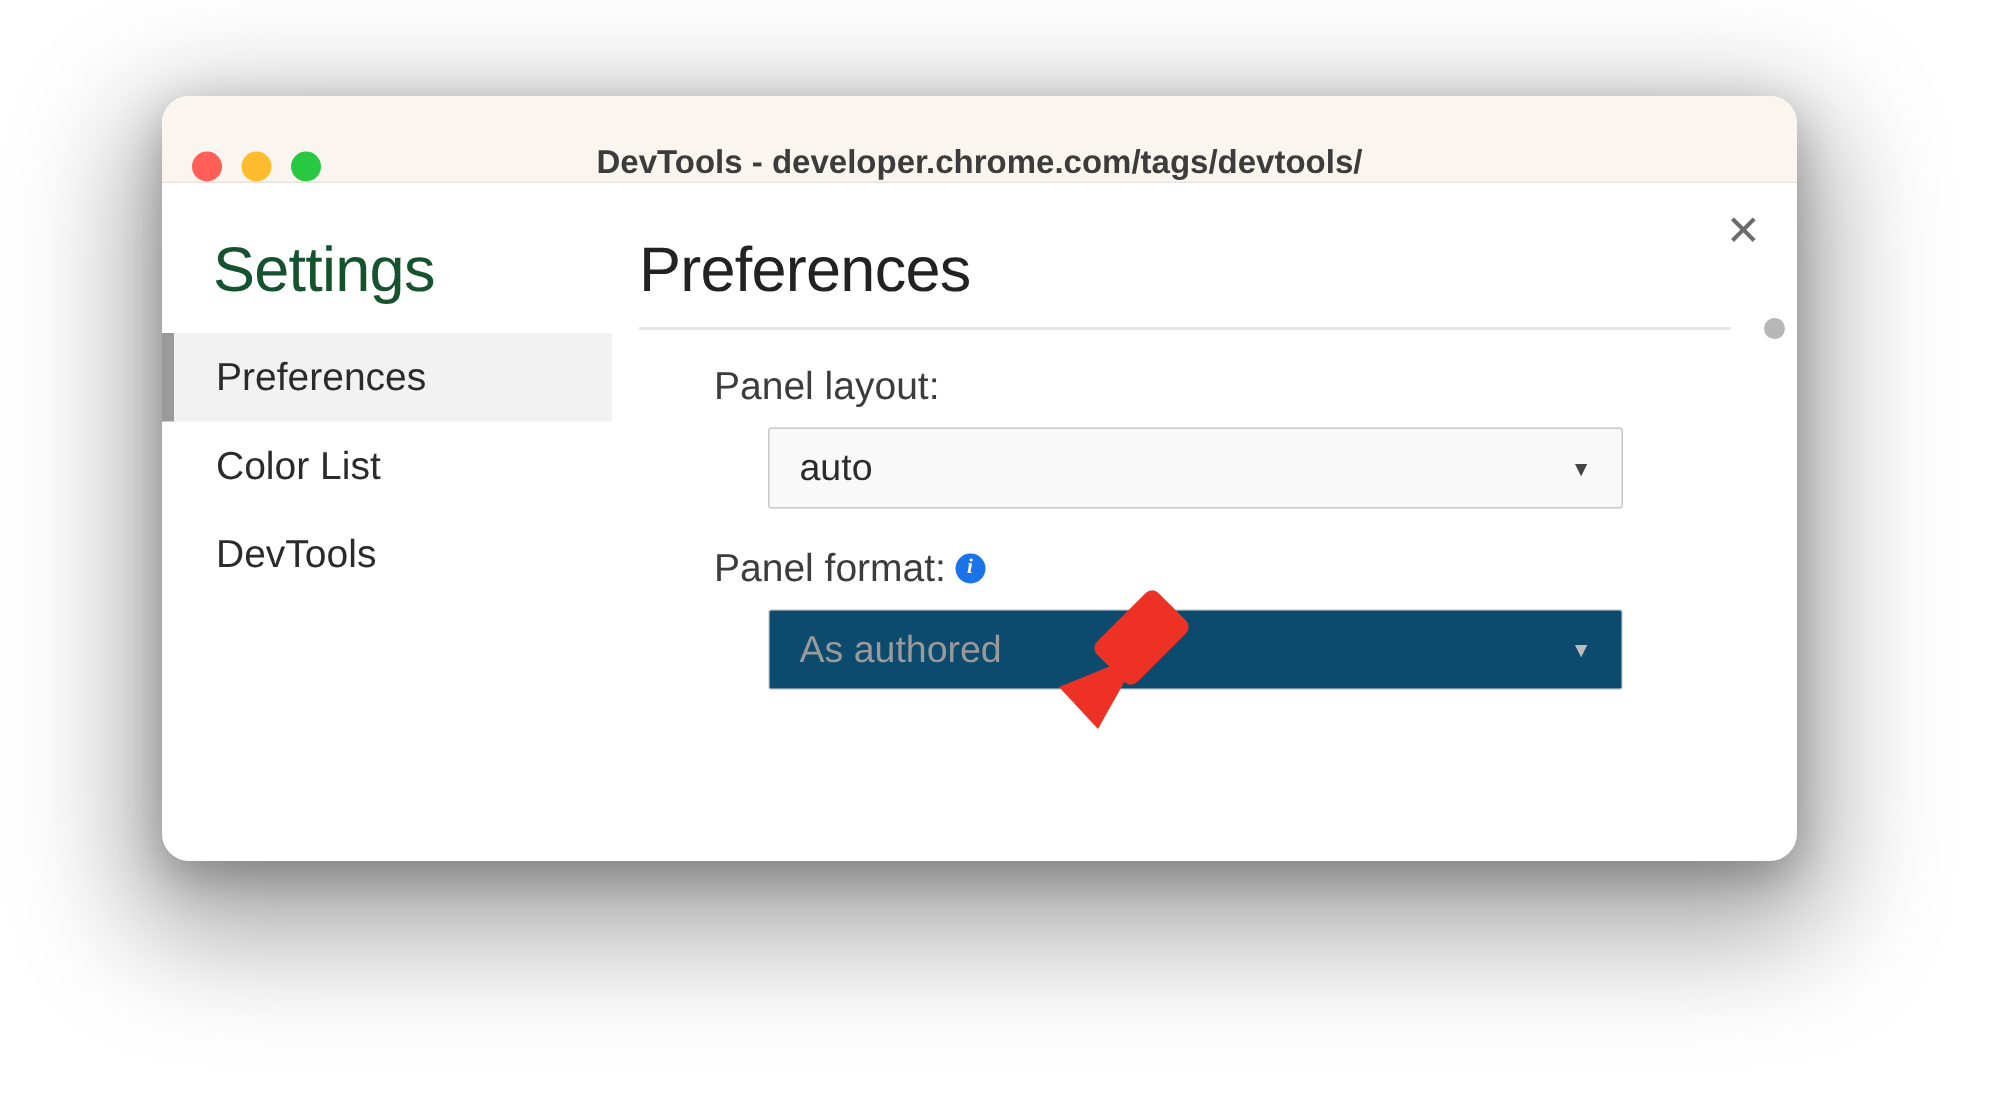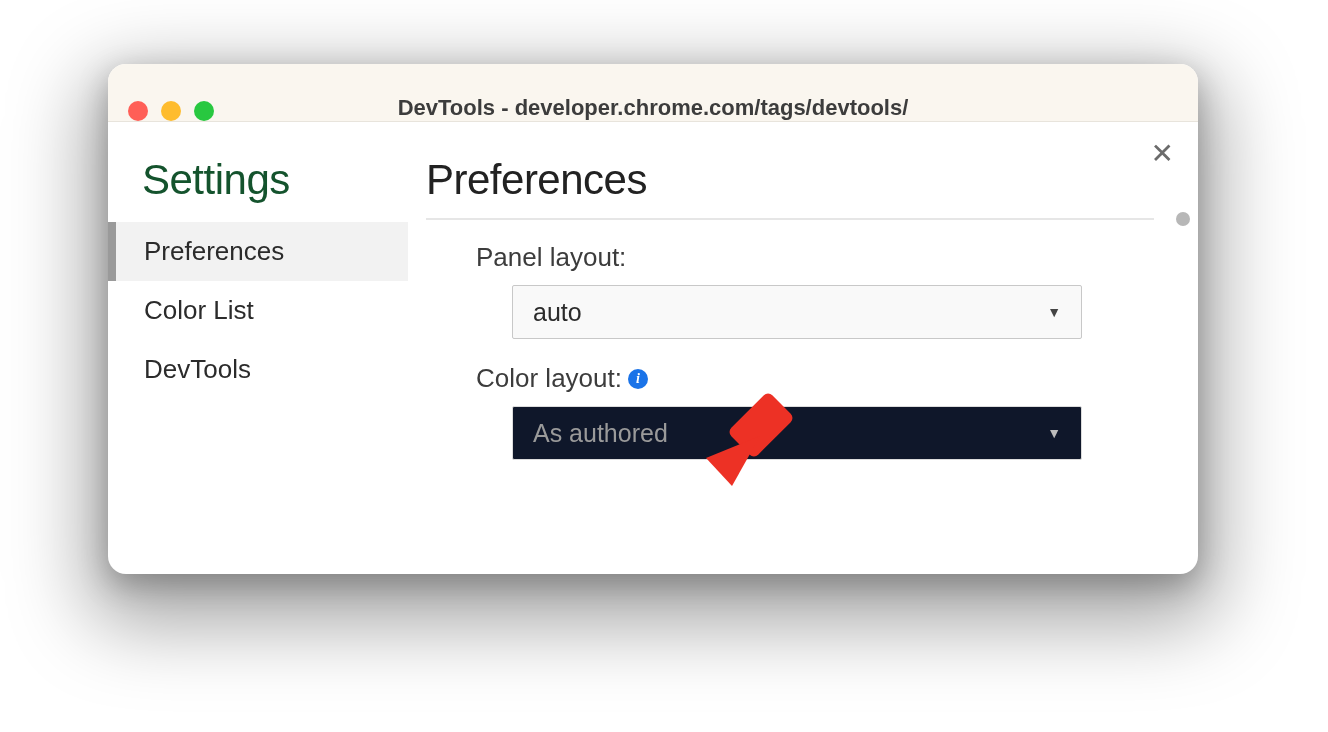--- a/index.html
+++ b/index.html
@@ -147,21 +147,21 @@
     display: flex;
     align-items: center;
     justify-content: space-between;
     padding: 0 20px;
     font-size: 25px;
     color: #2b2b2b;
     cursor: pointer;
     border-radius: 2px;
   }
   .select.disabled {
-    background: #0f172a;
+    background: #0c4a6e;
     color: #9a9a9a;
     border-color: #dcdcdc;
   }
   .select .caret {
     font-size: 14px;
     color: #444;
   }
   .select.disabled .caret { color: #bdbdbd; }
   .scrollbar-track {
     position: absolute;
@@ -226,21 +226,21 @@
       <div class="field-block">
         <div class="field-label">Panel layout:</div>
         <div class="select">
           <span>auto</span>
           <span class="caret">▼</span>
         </div>
       </div>
 
       <div class="field-block">
         <div class="field-label">
-          <span>Color layout:</span>
+          <span>Panel format:</span>
           <span class="info-badge">i</span>
         </div>
         <div class="select disabled">
           <span>As authored</span>
           <span class="caret">▼</span>
         </div>
       </div>
 
       <div class="scrollbar-track">
         <div class="scroll-thumb"></div>

